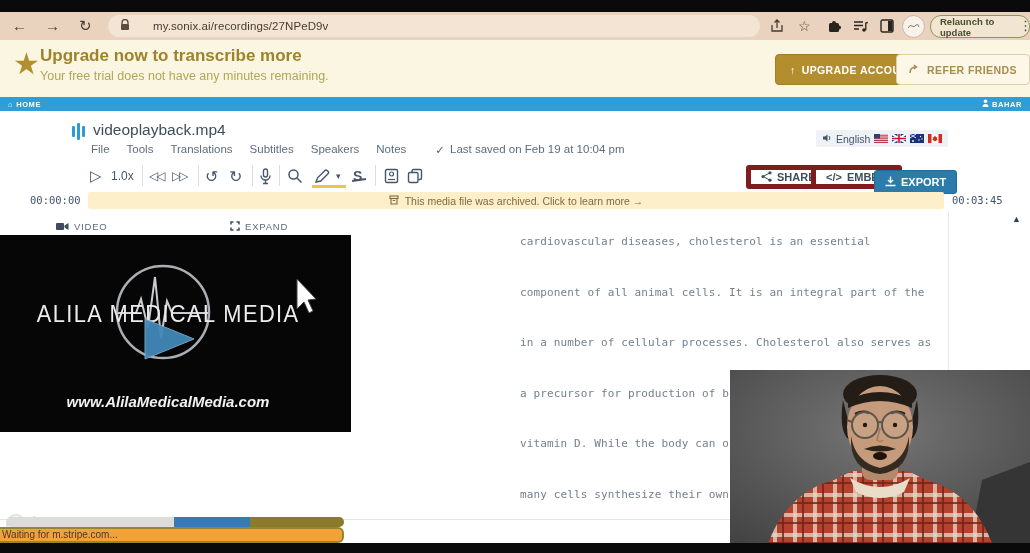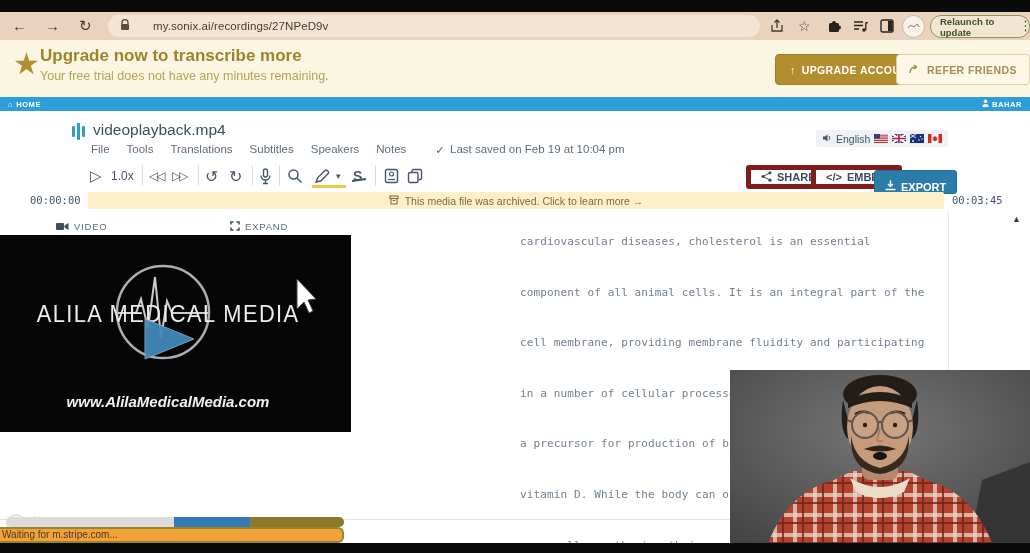--- a/index.html
+++ b/index.html
@@ -49,21 +49,21 @@
   
   .tb{position:absolute;top:163px;height:26px;color:#45566b;}
   .tb-sep{position:absolute;top:165px;width:1px;height:21px;background:#d9dde1;}
   .tb-glyph{display:flex;align-items:center;height:26px;font-size:15px;}
   .hl-bar{left:312px;top:185px;width:34px;height:2.5px;background:#e8c84a;}
   .strike-line{position:absolute;left:-1px;top:11px;width:14px;height:1.5px;background:#45566b;transform:rotate(-8deg);}
 
   .btn-share,.btn-embed{position:absolute;top:165px;height:24px;background:#fff;border:5px solid #7f1d1d;border-radius:3px;
         font-size:11px;font-weight:bold;color:#3d4d5c;display:flex;align-items:center;gap:5px;padding:0 10px;box-sizing:border-box;}
   .btn-export{position:absolute;top:170px;height:24px;background:#2b7bab;border:1px solid #246a95;border-radius:3px;
-        font-size:11px;font-weight:bold;color:#fff;display:flex;align-items:flex-end;gap:5px;padding:0 10px;box-sizing:border-box;}
+        font-size:11px;font-weight:bold;color:#fff;display:flex;align-items:center;gap:5px;padding:0 10px;box-sizing:border-box;}
 
   .time{font-family:"DejaVu Sans Mono",monospace;font-size:10.5px;color:#42536a;}
   .notice{left:88px;top:192px;width:856px;height:17px;background:#fcefc9;border-radius:2px;
           display:flex;align-items:center;justify-content:center;gap:6px;font-size:10.5px;color:#806a3e;}
 
   
   .tab-label{font-size:9.5px;letter-spacing:.8px;color:#5c6b7a;}
   .video{left:0;top:235px;width:351px;height:197px;background:#060606;}
   .transcript{left:520px;top:204px;width:430px;font-family:"DejaVu Sans Mono",monospace;
               font-size:11px;letter-spacing:.12px;color:#73818f;white-space:pre;}
@@ -343,21 +343,20 @@
       <text x="177" y="87" transform="scale(0.95 1)" text-anchor="middle" font-family="Liberation Sans, sans-serif" font-size="23" letter-spacing="1.5" fill="#ececec">ALILA MEDICAL MEDIA</text>
       <polygon points="145,84 145,124 194,104" fill="#4287b8" stroke="#7aa8c8" stroke-width="1" opacity=".95"></polygon>
       <text x="168" y="172" text-anchor="middle" font-family="Liberation Sans, sans-serif" font-size="15" font-weight="bold" font-style="italic" fill="#f2f2f2">www.AlilaMedicalMedia.com</text>
       <polygon points="297,44 297,74 304,67 309,78 313,76 308,65 316,64" fill="#ffffff" stroke="#444" stroke-width="1"></polygon>
     </svg>
   </div>
 
   <div class="abs transcript">
     <div>cardiovascular diseases, cholesterol is an essential</div>
     <div>component of all animal cells. It is an integral part of the</div>
-    <div>cell membrane, providing membrane fluidity and participating</div>
     <div>in a number of cellular processes. Cholesterol also serves as</div>
     <div>a precursor for production of bile, steroid hormones and</div>
     <div>vitamin D. While the body can obtain cholesterol from food,</div>
     <div>many cells synthesize their own endogenous cholesterol.</div>
     
     
     
     
     
     

